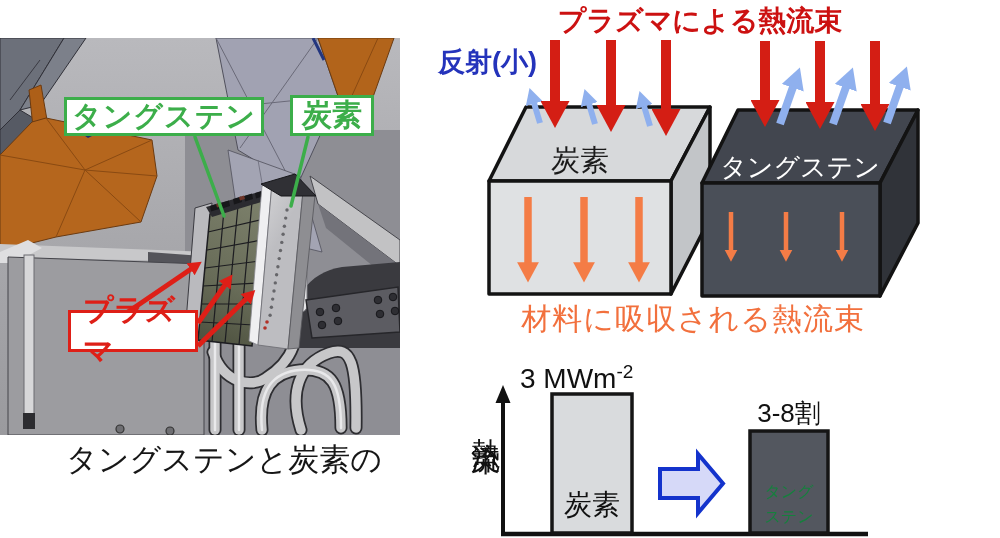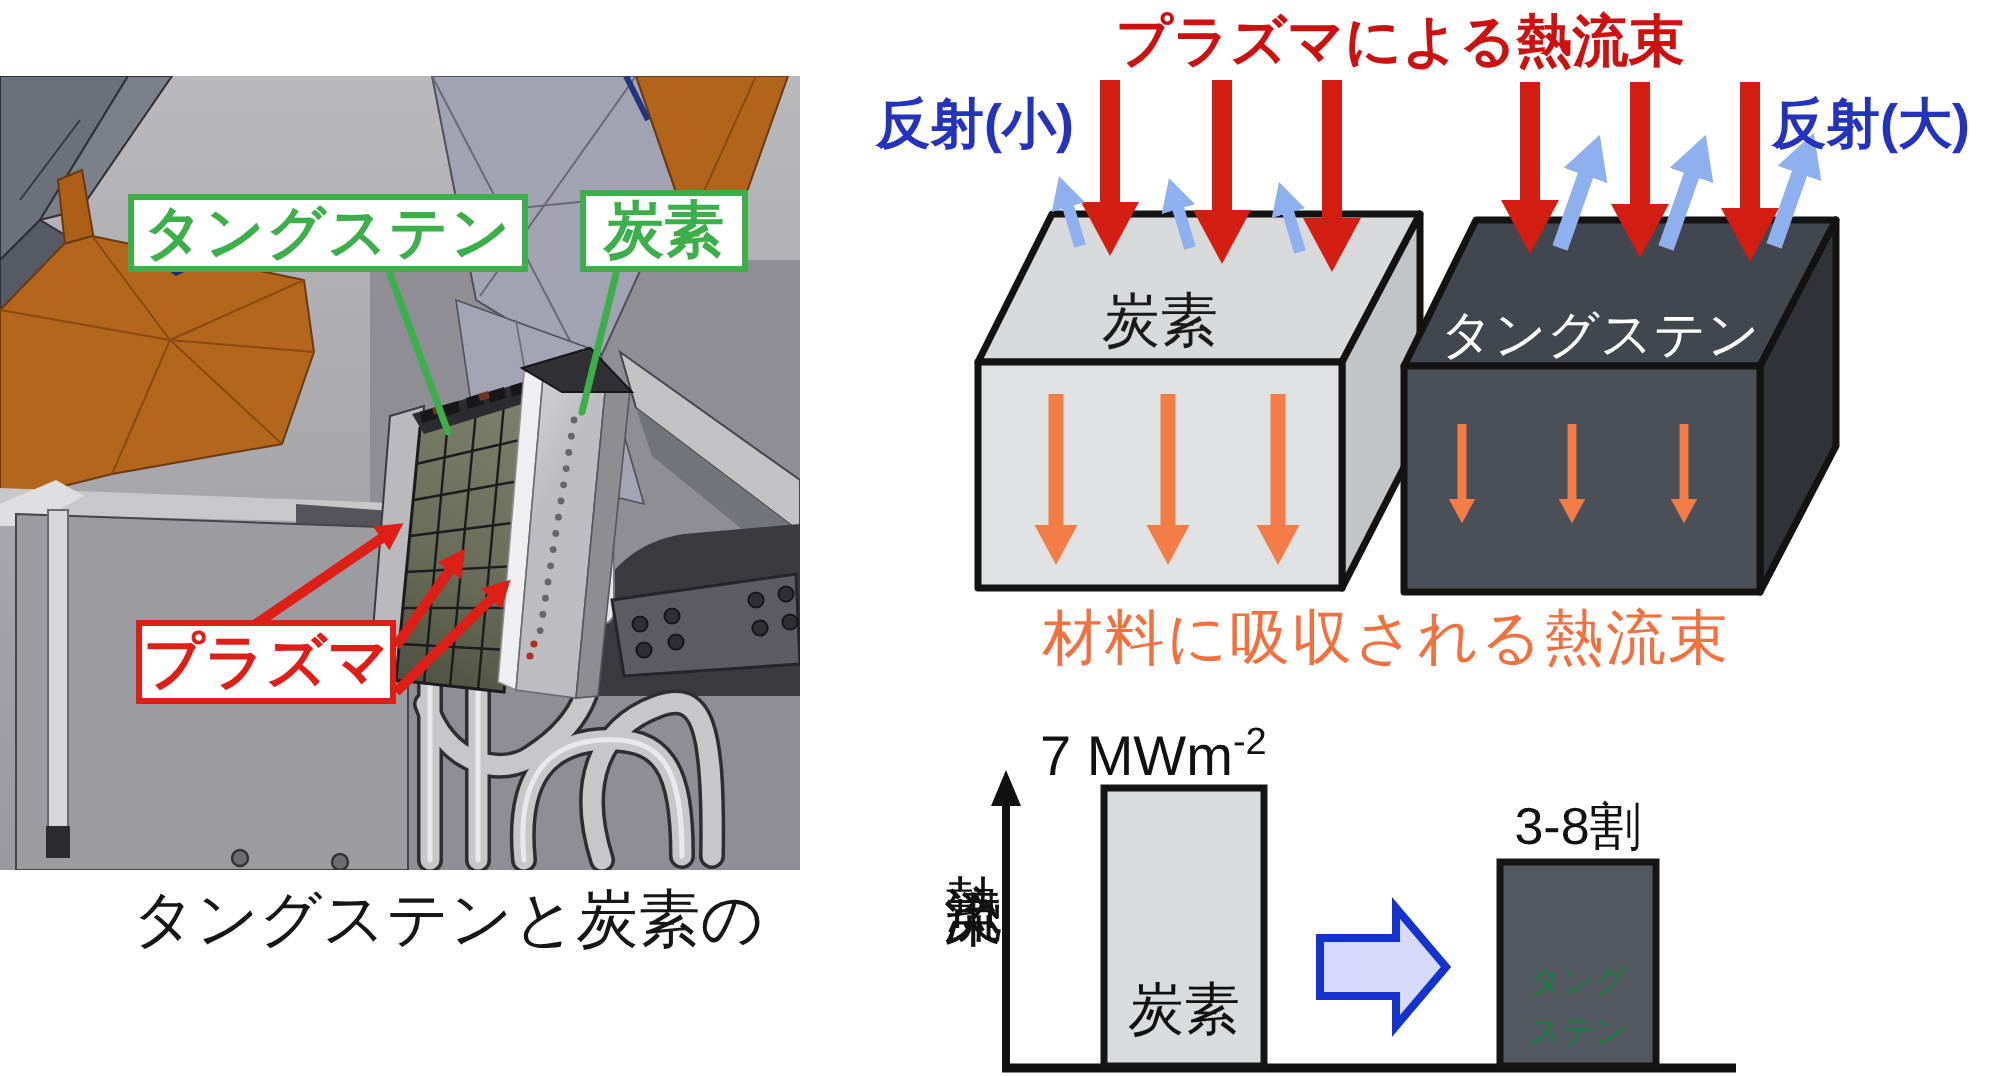--- a/index.html
+++ b/index.html
@@ -4,21 +4,21 @@
 <style>
   html,body{margin:0;padding:0;background:#ffffff;}
   #stage{position:relative;width:1000px;height:538px;background:#ffffff;overflow:hidden;
          font-family:"Liberation Sans", sans-serif;}
   .abs{position:absolute;}
   .ctr{text-align:center;}
   .jp{font-family:"Liberation Sans", sans-serif;}
   .labelbox{position:absolute;background:#ffffff;display:flex;align-items:center;justify-content:center;
             box-sizing:border-box;font-weight:bold;}
   .green-box{border:3px solid #3cae4a;color:#3cae4a;}
-  .red-box{border:3px solid #de1f17;color:#de1f17;}
+  .red-box{border:3px solid #de1f17;color:#de1f17;padding-left:12px;}
   .title-red{color:#cc1111;font-weight:bold;font-size:28px;letter-spacing:0px;}
   .refl{color:#2433bb;font-weight:bold;font-size:27px;}
   .absorbed{color:#f2703d;font-weight:normal;font-size:30px;letter-spacing:1px;text-align:right;}
   .caption{color:#161616;font-size:31px;line-height:37px;letter-spacing:0px;margin-left:24px;}
   .ylabel-vert{writing-mode:vertical-rl;text-orientation:upright;font-size:29px;color:#111;letter-spacing:4px;}
   svg{display:block;}
 </style>
 </head>
 <body>
 
@@ -271,21 +271,20 @@
     </g>
     <g stroke="#f47c46" stroke-width="4.5" fill="none">
       <line x1="731" y1="212" x2="731" y2="250" marker-end="url(#ah-orange)"></line>
       <line x1="786" y1="212" x2="786" y2="250" marker-end="url(#ah-orange)"></line>
       <line x1="842" y1="212" x2="842" y2="250" marker-end="url(#ah-orange)"></line>
     </g>
   </svg>
 
   <div class="abs refl jp" style="left:438px;top:44px;">反射(小)</div>
   <div class="abs ctr title-red jp" style="left:555px;top:2px;width:290px;">プラズマによる熱流束</div>
-  <div class="abs refl jp" style="left:886px;top:44px;">反射(大)</div>
   <div class="abs ctr jp" style="left:545px;top:141px;width:70px;font-size:29px;color:#1a1a1a;">炭素</div>
   <div class="abs ctr jp" style="left:712px;top:150px;width:176px;font-size:26px;color:#ffffff;">タングステン</div>
   <div class="abs ctr absorbed jp" style="left:505px;top:299px;width:360px;">材料に吸収される熱流束</div>
 
   <svg class="abs" style="left:440px;top:358px;" width="440" height="180" viewBox="440 358 440 180">
 
     <g>
       <polygon points="503,385 495.5,403 510.5,403 " fill="#111111"></polygon>
       <line x1="503" y1="400" x2="503" y2="534" stroke="#111111" stroke-width="4"></line>
     </g>
@@ -294,21 +293,21 @@
 
     <rect x="552" y="394" width="80" height="139" fill="#d9dbdd" stroke="#151515" stroke-width="3.5"></rect>
     <rect x="750" y="431" width="78" height="102" fill="#53575f" stroke="#151515" stroke-width="3.5"></rect>
 
     <path d="M660,469 L698,469 L698,454 L723,483.5 L698,513 L698,498 L660,498 Z" fill="#d6d9f8" stroke="#1433cc" stroke-width="4" stroke-linejoin="miter"></path>
   </svg>
 
   <div class="abs jp" style="left:466px;top:413px;">
     <span class="ylabel-vert">熱流束</span>
   </div>
-  <div class="abs jp" style="left:520px;top:361px;font-size:28px;color:#111;"><span>7 MWm</span><sup style="font-size:19px;">-2</sup></div>
+  <div class="abs jp" style="left:520px;top:361px;font-size:28px;color:#111;"><span>3 MWm</span><sup style="font-size:19px;">-2</sup></div>
   <div class="abs ctr jp" style="left:559px;top:486px;width:66px;font-size:28px;color:#111;">炭素</div>
   <div class="abs ctr jp" style="left:748px;top:396px;width:82px;font-size:26px;color:#111;">3-8割</div>
   <div class="abs ctr jp" style="left:750px;top:479px;width:78px;font-size:16px;line-height:25px;color:#15803d;">
     <div>タング</div>
     <div>ステン</div>
   </div>
 
 </div>
 
 </body></html>

